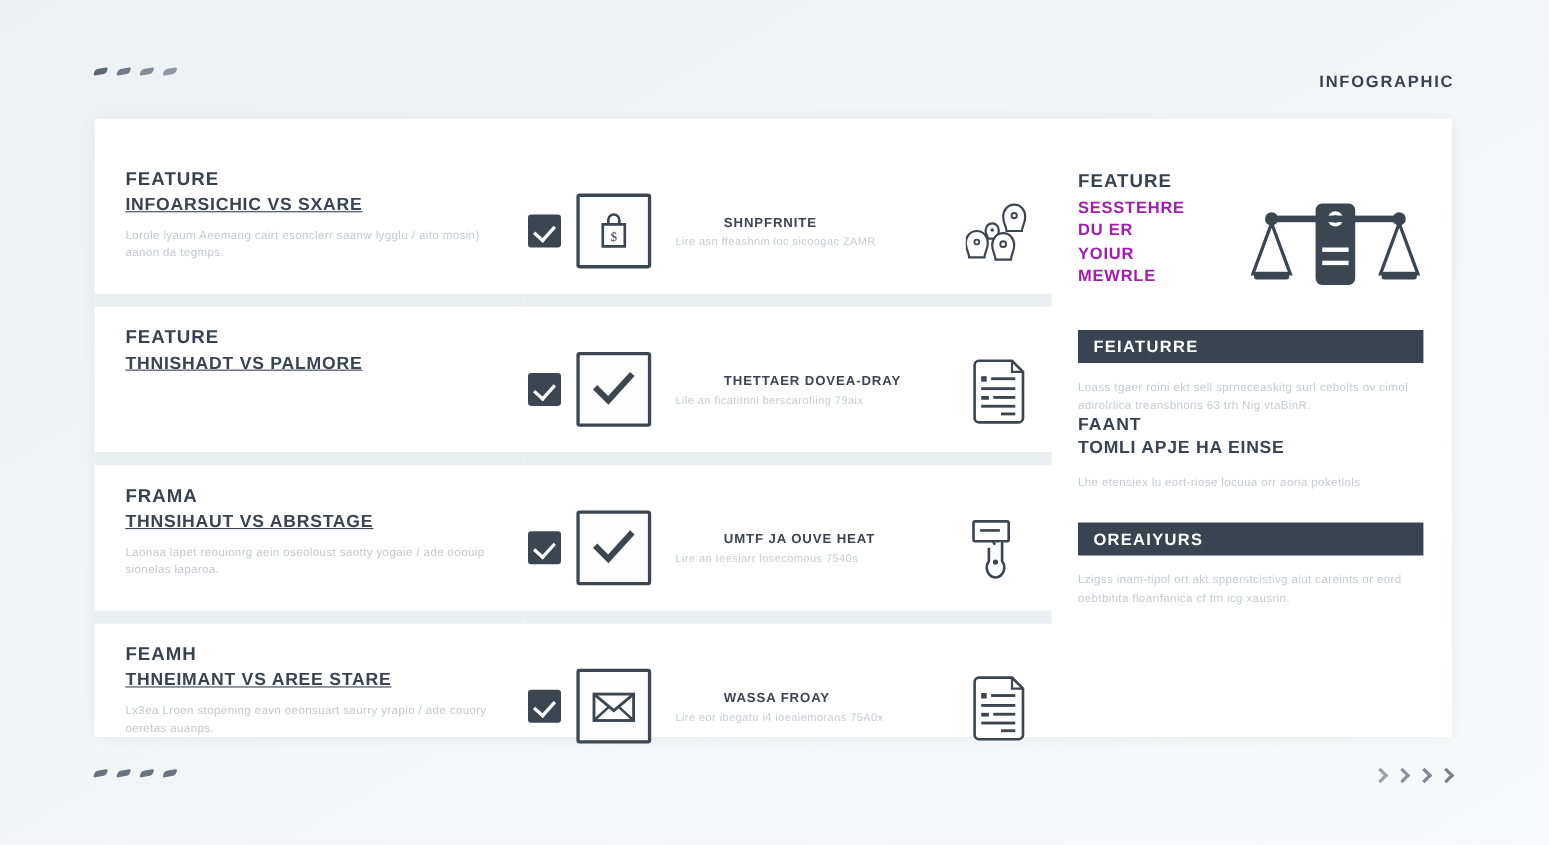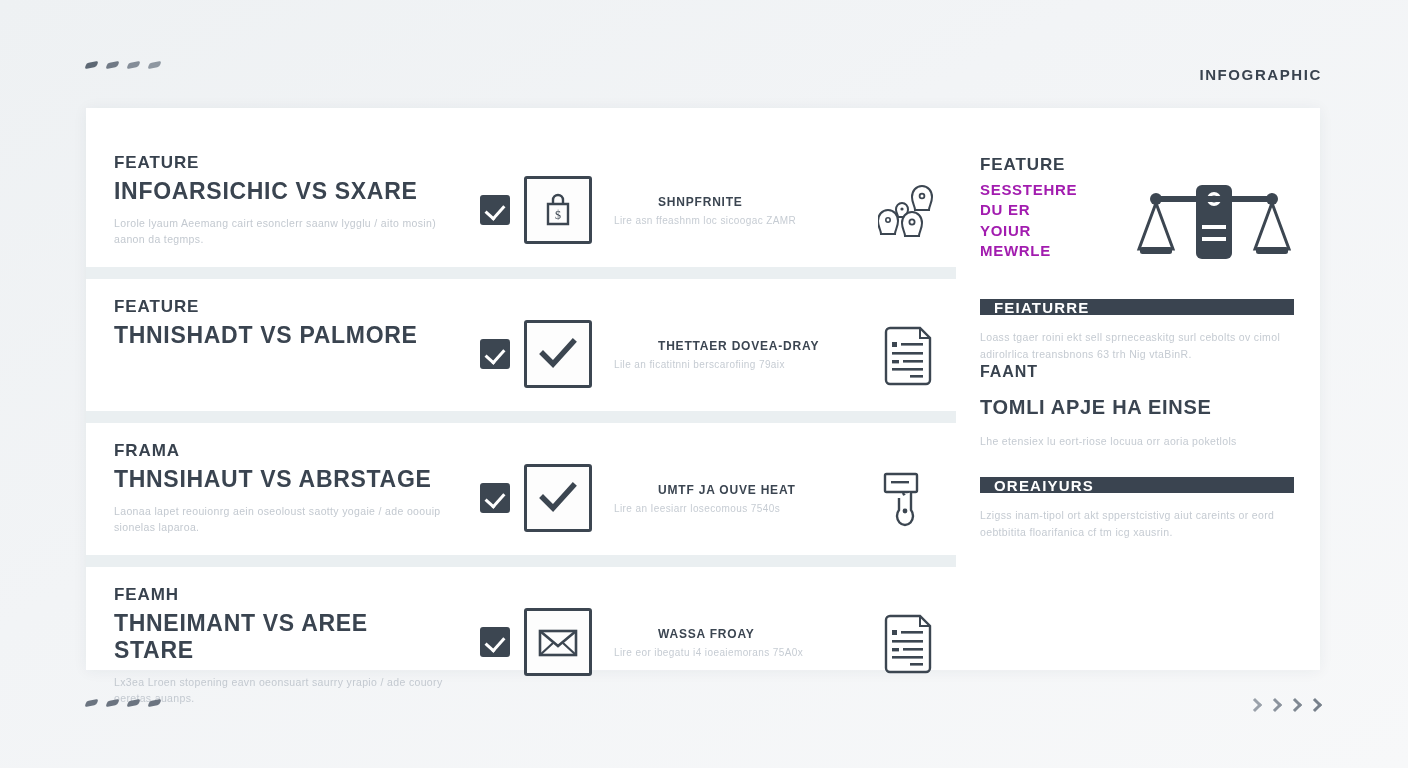--- a/index.html
+++ b/index.html
@@ -96,25 +96,26 @@
     position: relative;
   }
   .feat-kicker {
     font-size: 17px;
     font-weight: 700;
     letter-spacing: 0.9px;
     color: #38424e;
     margin-bottom: 5px;
   }
   .feat-title {
-    font-size: 23px;
+    font-size: 16px;
     font-weight: 700;
     letter-spacing: 0.7px;
     color: #3a4450;
     margin-bottom: 10px;
+    text-decoration: underline;
   }
   .feat-body {
     font-size: 10.5px;
     line-height: 1.55;
     color: #c3c9d0;
     letter-spacing: 0.35px;
     max-width: 330px;
   }
 
   .row-sep {
@@ -203,21 +204,21 @@
     font-size: 15px;
     font-weight: 700;
     letter-spacing: 0.7px;
     color: #a21caf;
     line-height: 1.35;
   }
   .scales { margin-left: auto; margin-top: 24px; }
 
   .banner {
     background: #3a4450;
-    height: 16px;
+    height: 30px;
     display: flex;
     align-items: center;
     padding-left: 14px;
     margin-top: 28px;
   }
   .banner-text {
     color: #ffffff;
     font-size: 15px;
     font-weight: 700;
     letter-spacing: 1.2px;
@@ -229,25 +230,25 @@
     letter-spacing: 0.35px;
     margin-top: 14px;
   }
   .r-sect-kicker {
     font-size: 16px;
     font-weight: 700;
     letter-spacing: 0.9px;
     color: #38424e;
   }
   .r-sect-title {
-    font-size: 20px;
+    font-size: 16px;
     font-weight: 700;
     letter-spacing: 0.7px;
     color: #3a4450;
-    margin-top: 15px;
+    margin-top: 3px;
   }
 </style>
 </head>
 <body>
 
 <div class="deco-dashes top">
   <span class="dash"></span>
   <span class="dash"></span>
   <span class="dash"></span>
   <span class="dash"></span>

